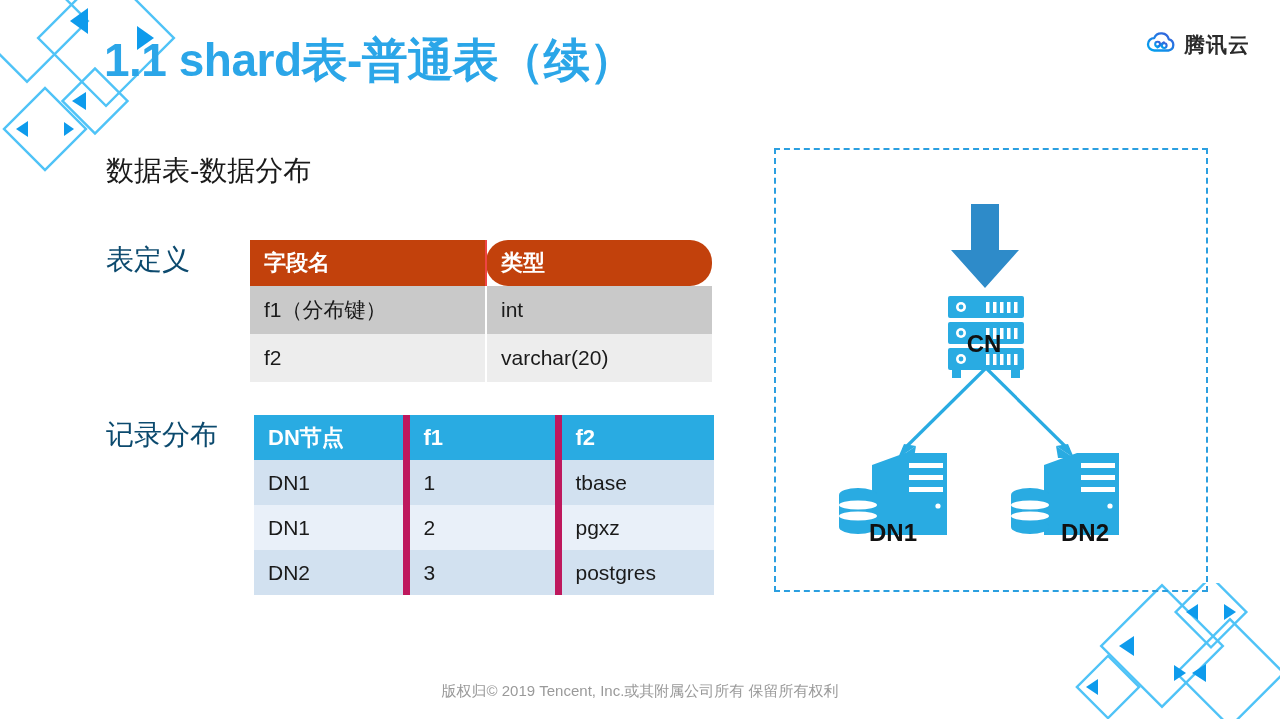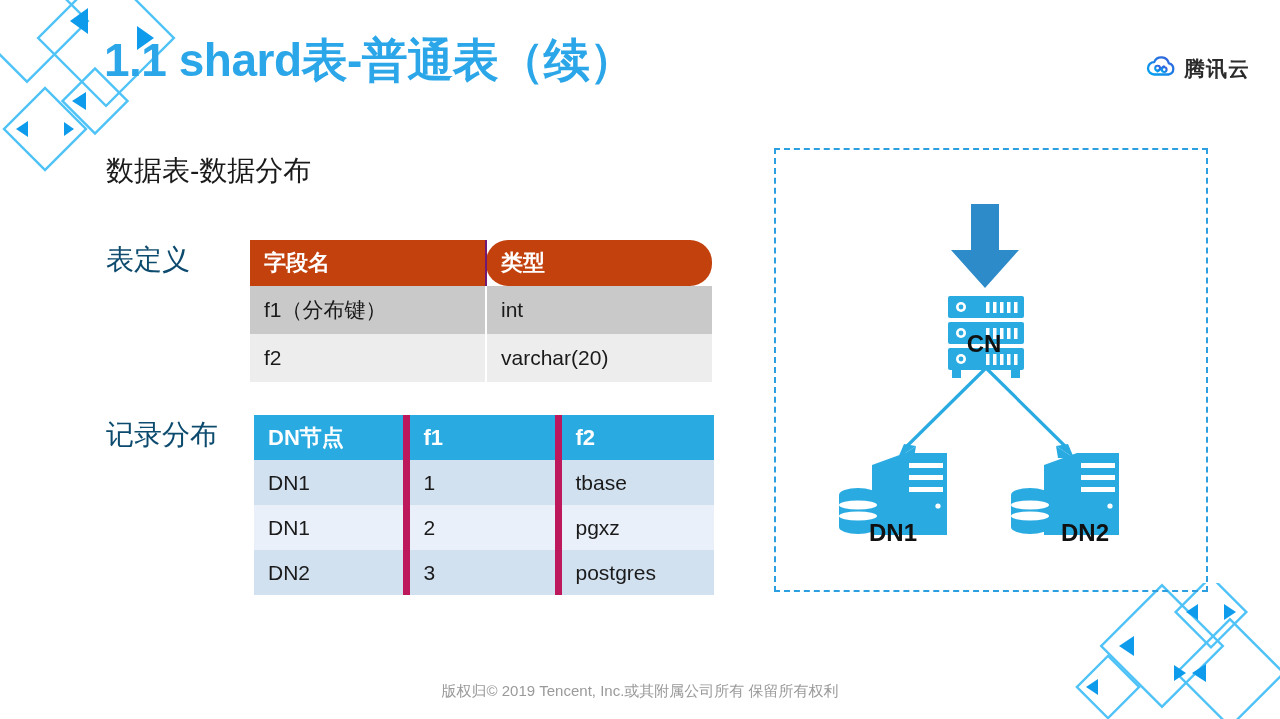--- a/index.html
+++ b/index.html
@@ -32,21 +32,20 @@
     letter-spacing: -0.5px;
     white-space: nowrap;
   }
   #brand-logo {
     position: absolute;
     right: 30px;
     top: 31px;
     display: flex;
     align-items: center;
     gap: 8px;
-    margin-top: 24px;
   }
   #brand-logo .brand-text {
     font-size: 21px;
     font-weight: bold;
     color: #2b2b2b;
     letter-spacing: 1px;
   }
 
   
   #section-heading {
@@ -88,21 +87,21 @@
     font-weight: bold;
     height: 46px;
     font-size: 22px;
   }
   #table-definition .col-a { width: 236px; }
   #table-definition tr.r-dark td { background: #c9c9c9; height: 48px; }
   #table-definition tr.r-light td { background: #ededed; height: 48px; }
   #table-definition td { border-left: 2px solid #ffffff; }
   #table-definition td:first-child,
   #table-definition th:first-child { border-left: none; }
-  #table-definition th + th { border-left: 2px solid #701a75; border-radius: 22px; }
+  #table-definition th + th { border-left: 2px solid #ef4444; border-radius: 22px; }
 
   
   #table-records { left: 254px; top: 415px; width: 460px; }
   #table-records th {
     background: #29ABE2;
     color: #ffffff;
     font-weight: bold;
     height: 45px;
     font-size: 22px;
   }

